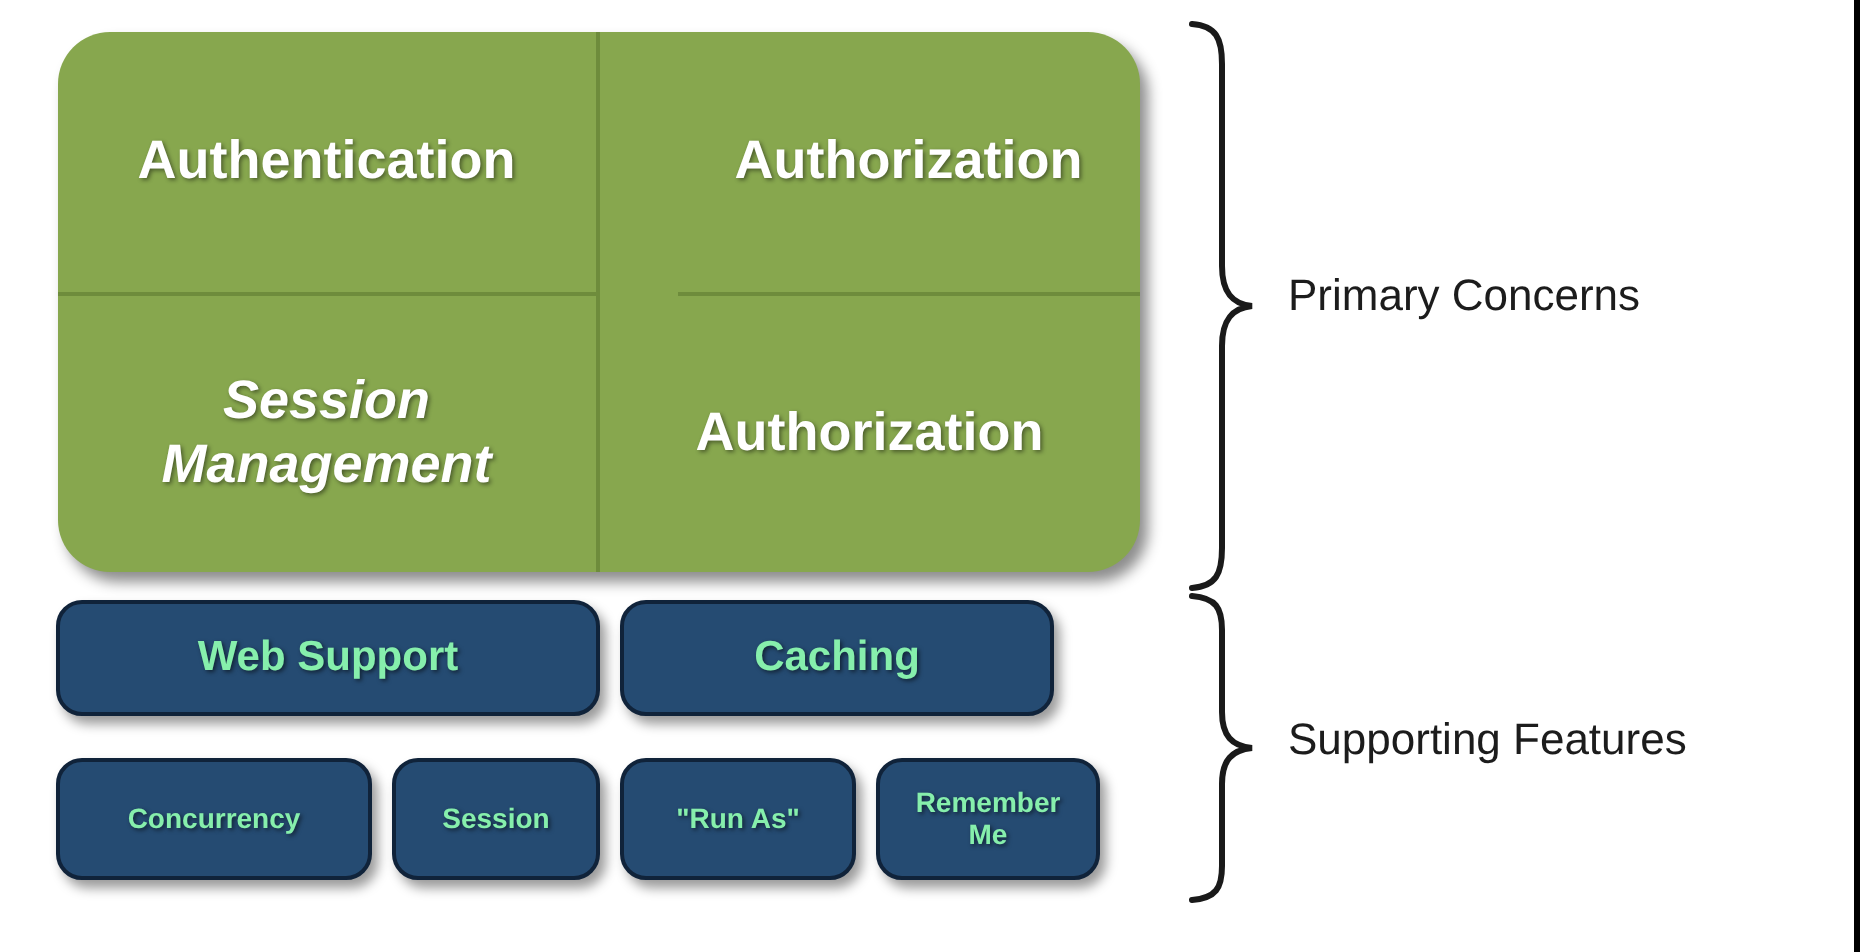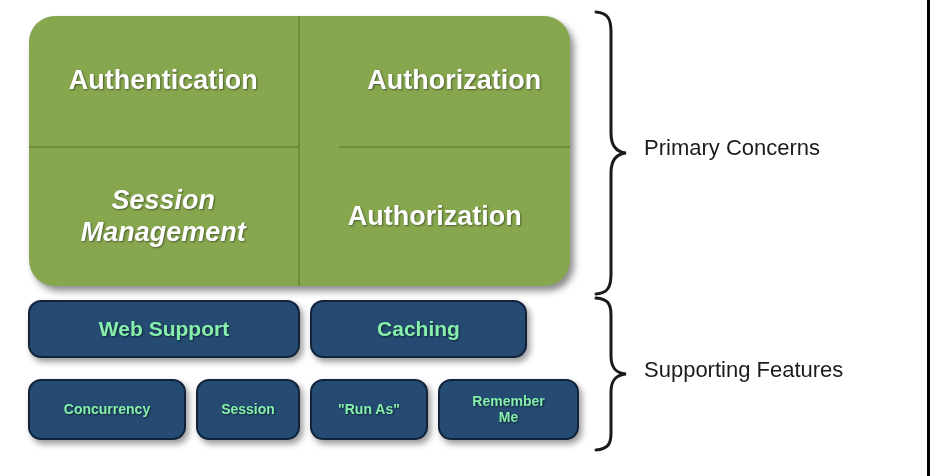--- a/index.html
+++ b/index.html
@@ -72,21 +72,21 @@
     box-sizing: border-box;
   }
   .row-wide { height: 58px; top: 300px; font-size: 21px; }
   .row-small { height: 61px; top: 379px; font-size: 14px; }
 
   .b-web       { left: 28px;  width: 272px; }
   .b-caching   { left: 310px; width: 217px; }
   .b-conc      { left: 28px;  width: 158px; }
   .b-test      { left: 196px; width: 104px; }
   .b-runas     { left: 310px; width: 118px; }
-  .b-remember  { left: 438px; width: 141px; }
+  .b-remember  { left: 438px; width: 112px; }
 
   
   .brace {
     position: absolute;
     left: 592px;
   }
   .brace svg { display: block; }
   .brace-primary   { top: 8px;   }
   .brace-secondary { top: 294px; }
 

